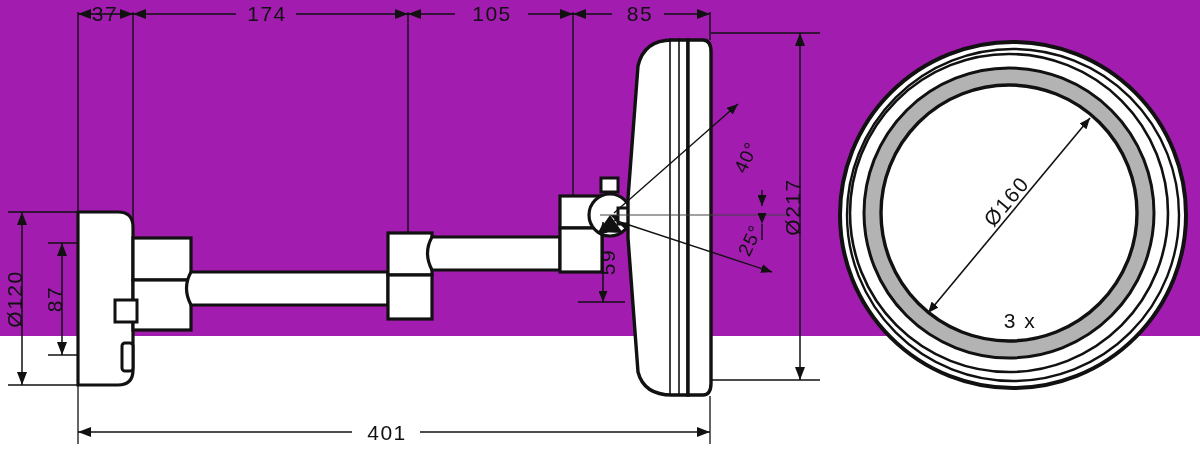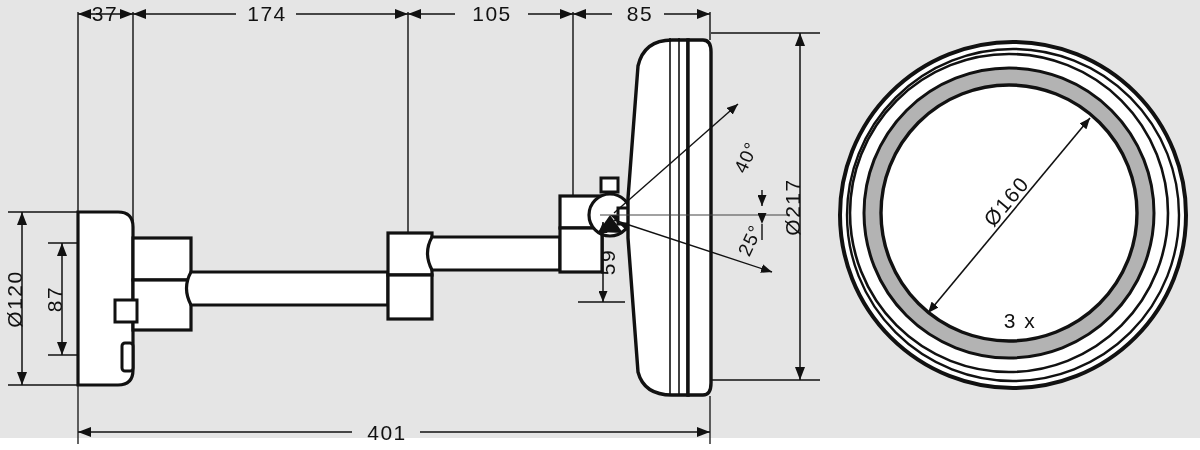--- a/index.html
+++ b/index.html
@@ -1,17 +1,17 @@
 <!DOCTYPE html>
 <html><head>
 <meta charset="utf-8">
 <style>
   html,body{margin:0;padding:0;background:#ffffff;}
   body{width:1200px;height:450px;overflow:hidden;font-family:"Liberation Sans",sans-serif;}
-  #stage{position:relative;width:1200px;height:438px;background:#e5e5e5;}
+  #stage{position:relative;width:1200px;height:336px;background:#a21caf;}
   svg{display:block;}
   .dimtext{font-family:"Liberation Sans",sans-serif;font-size:21px;fill:#111;letter-spacing:1.5px;}
   .dimtext-sm{font-family:"Liberation Sans",sans-serif;font-size:19px;fill:#111;letter-spacing:1px;}
 </style>
 </head>
 <body>
 
 <div id="stage">
 <svg width="1200" height="450" viewBox="0 0 1200 450" xmlns="http://www.w3.org/2000/svg">
 

